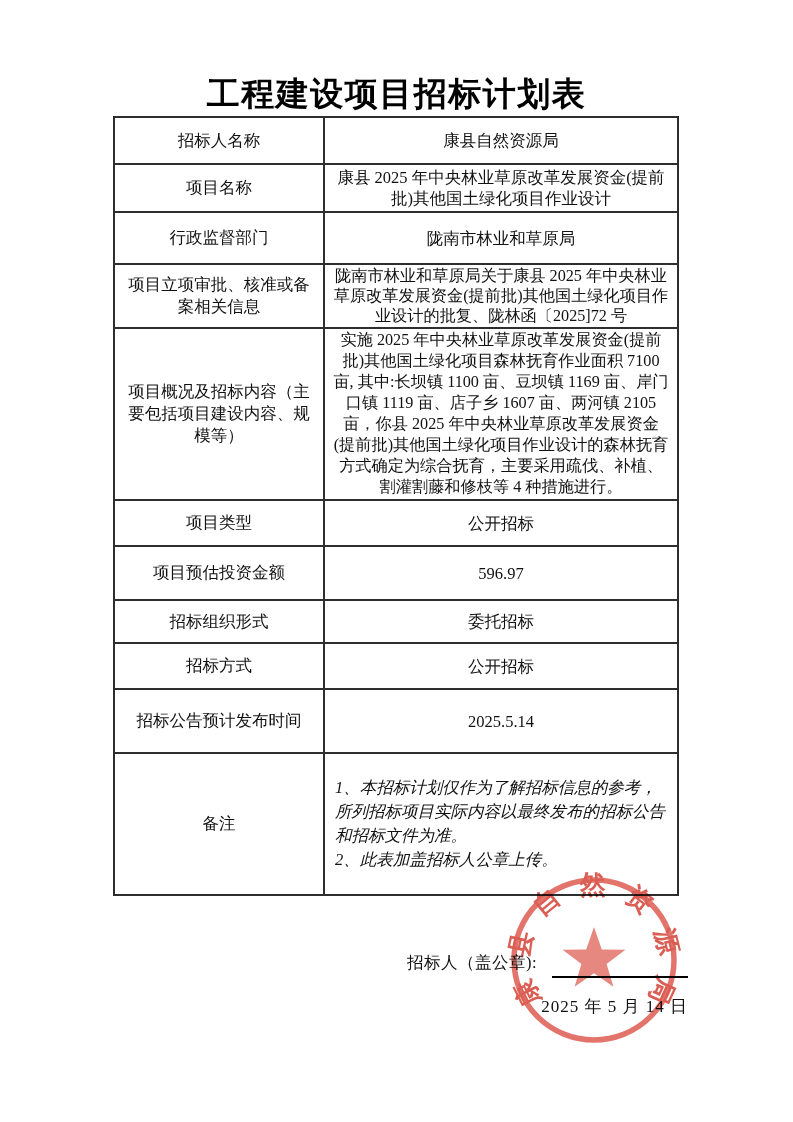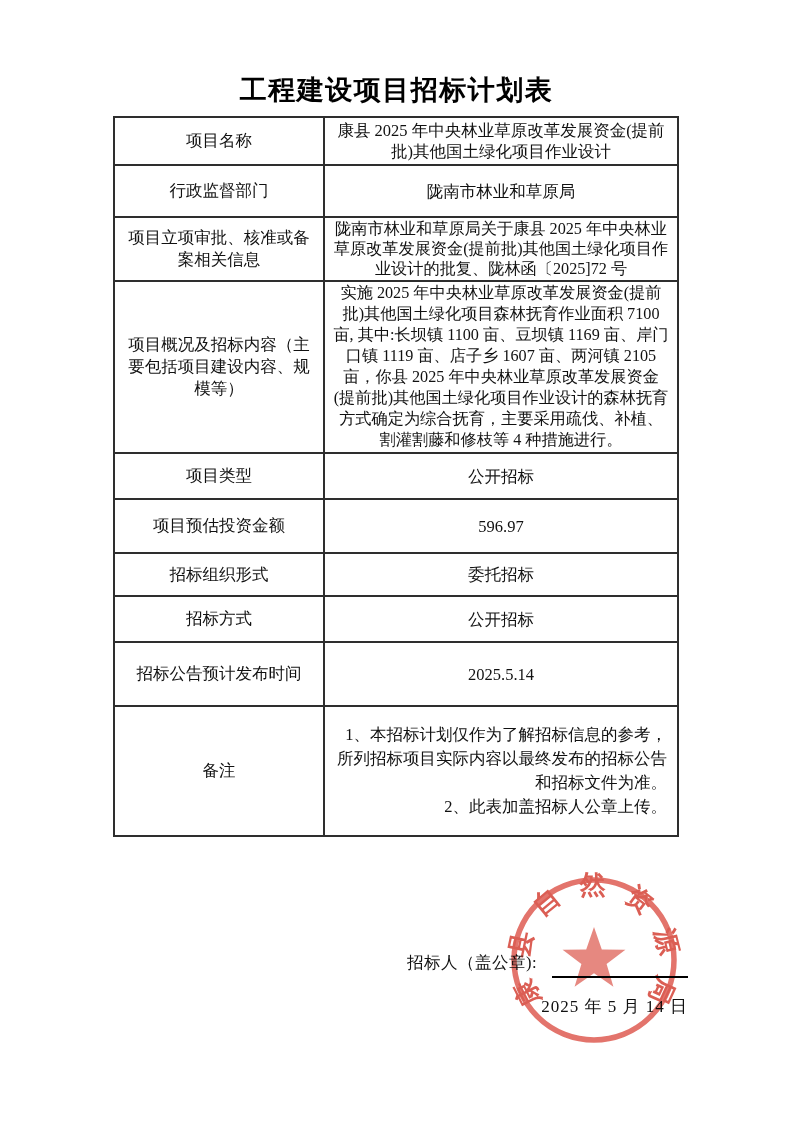--- a/index.html
+++ b/index.html
@@ -3,33 +3,33 @@
 <meta charset="utf-8">
 <style>
   html,body{margin:0;padding:0;background:#ffffff;}
   body{
     width:793px;height:1122px;position:relative;overflow:hidden;
     font-family:"Liberation Serif","DejaVu Serif",serif;color:#111;
   }
   .page{position:absolute;inset:0;}
   .doc-title{
     position:absolute;top:72px;left:0;width:100%;margin:0;
-    text-align:center;font-size:27px;font-weight:700;letter-spacing:1.5px;color:#000;font-family:Liberation Serif, serif;
+    text-align:center;font-size:33px;font-weight:700;letter-spacing:1.5px;color:#000;font-family:Liberation Serif, serif;
   }
   table.main{
     position:absolute;left:113px;top:116px;width:566px;
     border-collapse:collapse;table-layout:fixed;
   }
   table.main td{
     border:2px solid #2e2e2e;vertical-align:middle;
     font-size:16.5px;overflow:hidden;
   }
   td.lbl{width:192px;text-align:center;padding:2px 8px;line-height:22px;}
   td.val{text-align:center;padding:2px 10px;line-height:21px;}
-  td.val.notes{text-align:right;line-height:24px;padding:16px 10px;}
+  td.val.notes{text-align:left;line-height:24px;padding:22px 10px;font-style:italic;}
   tr.row-0{height:47px}  tr.row-1{height:46px}  tr.row-2{height:52px}
   tr.row-3{height:60px}  tr.row-4{height:152px} tr.row-5{height:46px}
   tr.row-6{height:54px}  tr.row-7{height:43px}  tr.row-8{height:46px}
   tr.row-9{height:64px}  tr.row-10{height:60px} tr.row-11{height:100px}
   tr.row-3 td.val{line-height:20px;font-size:16.2px;padding:1px 8px;}
   tr.row-4 td.val{line-height:21px;font-size:16.2px;padding:1px 8px;}
 
   .sig-label{
     position:absolute;top:952px;left:407px;font-size:16.5px;letter-spacing:.5px;
   }
@@ -50,20 +50,24 @@
 </style>
 </head>
 <body>
 
 <div class="page">
 
   <h1 class="doc-title">工程建设项目招标计划表</h1>
 
   <table class="main">
     <tbody>
+      <tr class="row-0">
+        <td class="lbl">招标人名称</td>
+        <td class="val">康县自然资源局</td>
+      </tr>
       <tr class="row-1">
         <td class="lbl">项目名称</td>
         <td class="val">康县 2025 年中央林业草原改革发展资金(提前批)其他国土绿化项目作业设计</td>
       </tr>
       <tr class="row-2">
         <td class="lbl">行政监督部门</td>
         <td class="val">陇南市林业和草原局</td>
       </tr>
       <tr class="row-3">
         <td class="lbl">项目立项审批、核准或备案相关信息</td>

